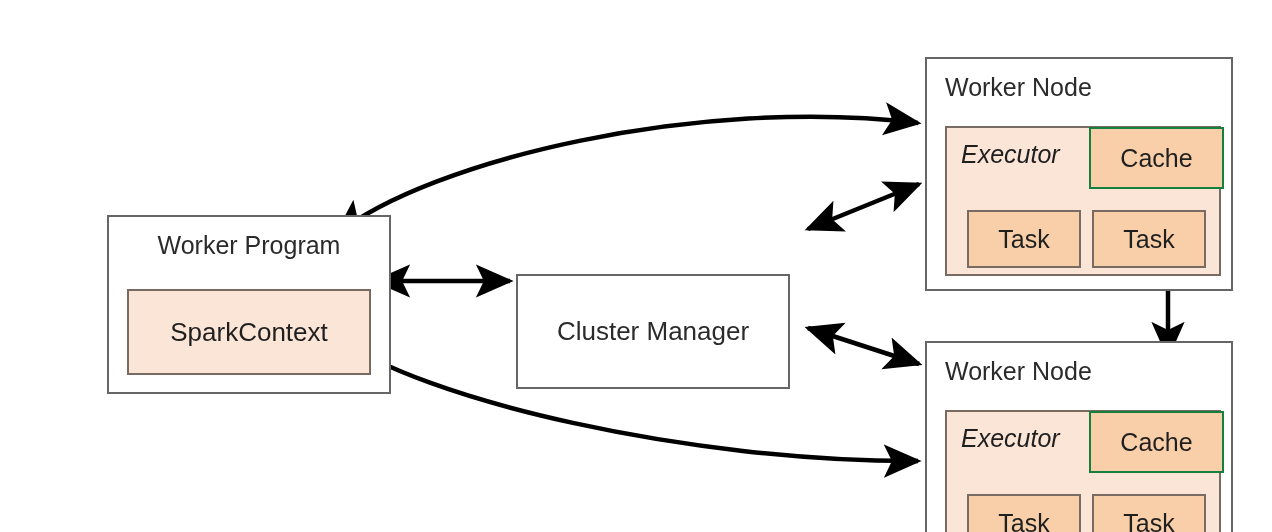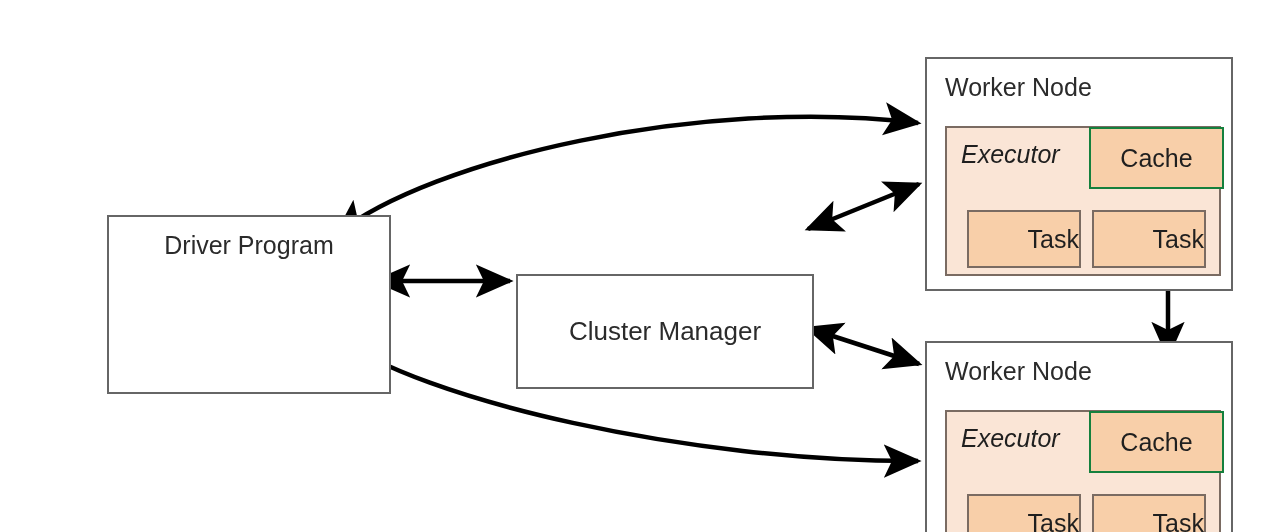--- a/index.html
+++ b/index.html
@@ -53,21 +53,21 @@
     align-items: center;
     justify-content: center;
   }
   .sparkcontext-label {
     font-size: 26px;
     color: #1f1f1f;
   }
   .cluster-box {
     left: 516px;
     top: 226px;
-    width: 298px;
+    width: 274px;
     height: 115px;
     display: flex;
     align-items: center;
     justify-content: center;
   }
   .cluster-label {
     font-size: 26px;
     color: #2b2b2b;
   }
   .worker-box {
@@ -126,21 +126,21 @@
   .task-box {
     position: absolute;
     top: 82px;
     width: 114px;
     height: 58px;
     box-sizing: border-box;
     border: 2px solid #7a6b62;
     background: #f8cfa9;
     display: flex;
     align-items: center;
-    justify-content: flex-end;
+    justify-content: center;
   }
   .task-left { left: 20px; }
   .task-right { left: 145px; }
   .task-label {
     font-size: 25px;
     color: #1f1f1f;
   }
   #edges {
     position: absolute;
     left: 0;
@@ -174,21 +174,24 @@
 
       <line x1="808" y1="229" x2="919" y2="184" marker-start="url(#ah-start)" marker-end="url(#ah-end)"></line>
 
       <line x1="808" y1="328" x2="919" y2="364" marker-start="url(#ah-start)" marker-end="url(#ah-end)"></line>
 
       <line x1="1168" y1="238" x2="1168" y2="356" marker-start="url(#ah-start)" marker-end="url(#ah-end)"></line>
     </g>
   </svg>
 
   <div class="node driver-box">
-    <div class="node-title driver-title">Driver Program</div>
+    <div class="node-title driver-title">Worker Program</div>
+    <div class="sparkcontext-box">
+      <span class="sparkcontext-label">SparkContext</span>
+    </div>
   </div>
 
   <div class="node cluster-box">
     <span class="cluster-label">Cluster Manager</span>
   </div>
 
   <div class="node worker-box worker-top">
     <div class="node-title worker-title">Worker Node</div>
     <div class="executor-box">
       <span class="executor-label">Executor</span>

